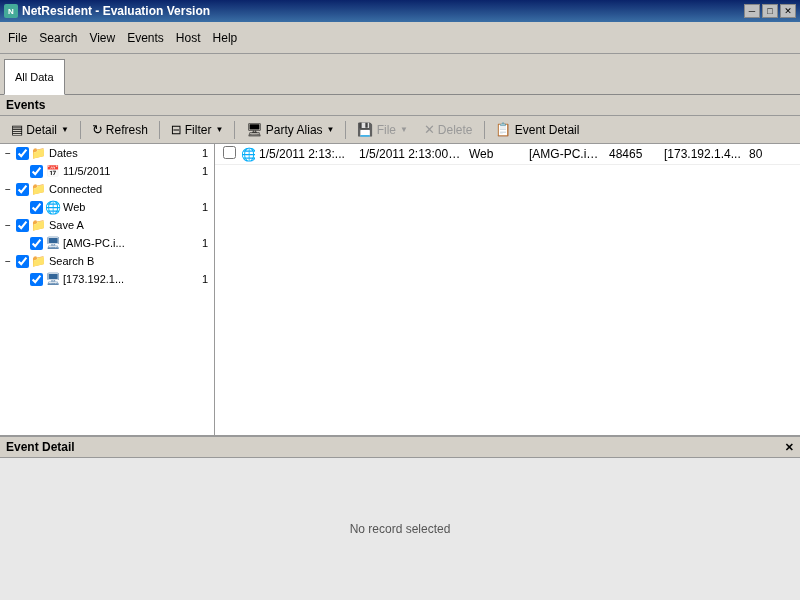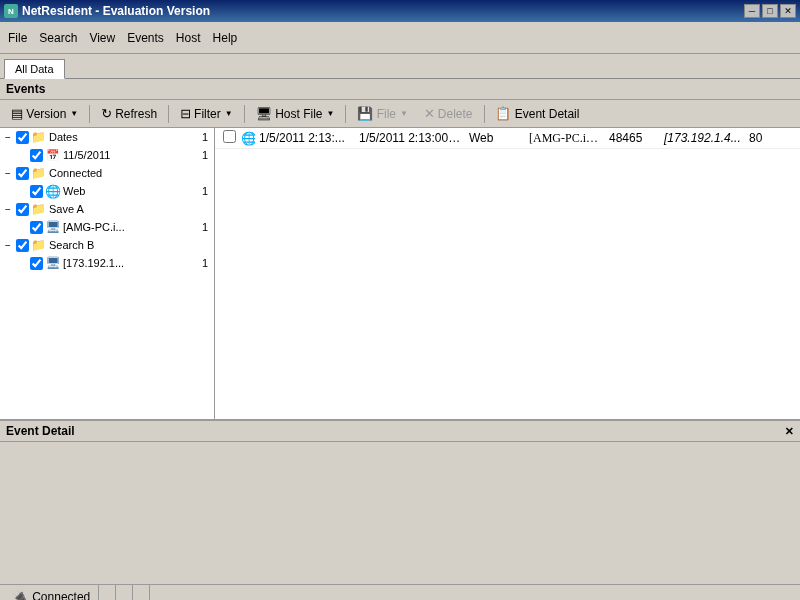--- a/index.html
+++ b/index.html
@@ -35,21 +35,21 @@
     
     .tab-bar {
       background: #d4d0c8;
       padding: 4px 4px 0 4px;
       display: flex;
     }
     .tab {
       background: #d4d0c8;
       border: 1px solid #888;
       border-bottom: none;
-      padding: 3px 10px;
+      padding: 11px 10px;
       cursor: pointer;
       font-size: 11px;
       position: relative;
       top: 1px;
       text-align: right;
     }
     .tab.active {
       background: #ffffff;
       border-bottom: 1px solid white;
       z-index: 1;
@@ -149,23 +149,23 @@
       overflow: hidden;
       text-overflow: ellipsis;
       white-space: nowrap;
       padding: 0 4px;
     }
     .col-checkbox { width: 18px; flex-shrink: 0; }
     .col-icon { width: 18px; flex-shrink: 0; }
     .col-date1 { width: 100px; }
     .col-date2 { width: 110px; }
     .col-protocol { width: 60px; }
-    .col-party { width: 80px; font-family: Liberation Serif, serif; }
+    .col-party { width: 80px; }
     .col-port { width: 55px; }
-    .col-ip { width: 85px; font-style: italic; }
+    .col-ip { width: 85px; }
     .col-num { width: 30px; }
 
     
     .event-detail-section {
       background: #d4d0c8;
       border-top: 2px solid #999;
       height: 165px;
       display: flex;
       flex-direction: column;
     }
@@ -251,38 +251,38 @@
 </div>
 
 <div class="main-container">
 
   <div class="events-section">
     <div class="section-header">Events</div>
 
     <div class="toolbar">
       <button class="tool-btn">
         <span class="tool-btn-icon">▤</span>
-        <span>Version</span>
+        <span>Detail</span>
         <span class="dropdown-arrow">▼</span>
       </button>
       <div class="separator"></div>
       <button class="tool-btn">
         <span class="tool-btn-icon">↻</span>
         <span>Refresh</span>
       </button>
       <div class="separator"></div>
       <button class="tool-btn">
         <span class="tool-btn-icon">⊟</span>
         <span>Filter</span>
         <span class="dropdown-arrow">▼</span>
       </button>
       <div class="separator"></div>
       <button class="tool-btn">
         <span class="tool-btn-icon">🖥</span>
-        <span>Host File</span>
+        <span>Party Alias</span>
         <span class="dropdown-arrow">▼</span>
       </button>
       <div class="separator"></div>
       <button class="tool-btn" style="color:#999;">
         <span class="tool-btn-icon">💾</span>
         <span>File</span>
         <span class="dropdown-arrow">▼</span>
       </button>
       <button class="tool-btn" style="color:#999;">
         <span class="tool-btn-icon">✕</span>
@@ -384,20 +384,23 @@
       </div>
 
     </div>
   </div>
 
   <div class="event-detail-section">
     <div class="event-detail-header">
       <span>Event Detail</span>
       <span class="event-detail-close">✕</span>
     </div>
+    <div class="event-detail-body">
+      <span>No record selected</span>
+    </div>
   </div>
 
 </div>
 
 <div class="status-bar">
   <div class="status-segment">
     <span class="status-icon">🔌</span>
     <span>Connected</span>
   </div>
   <div class="status-segment"></div>

